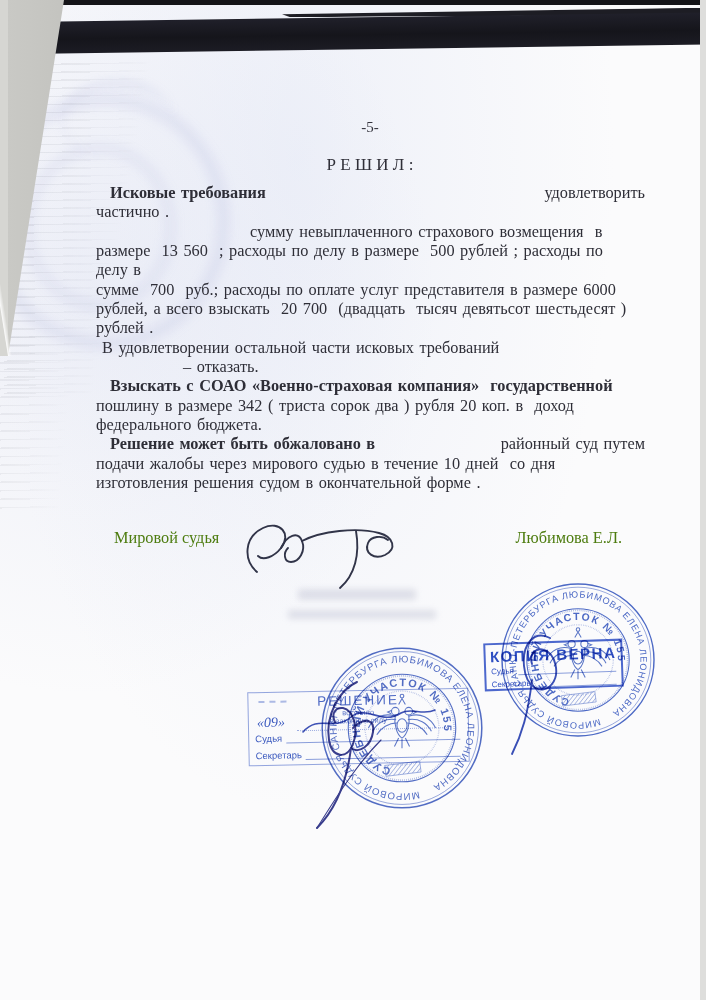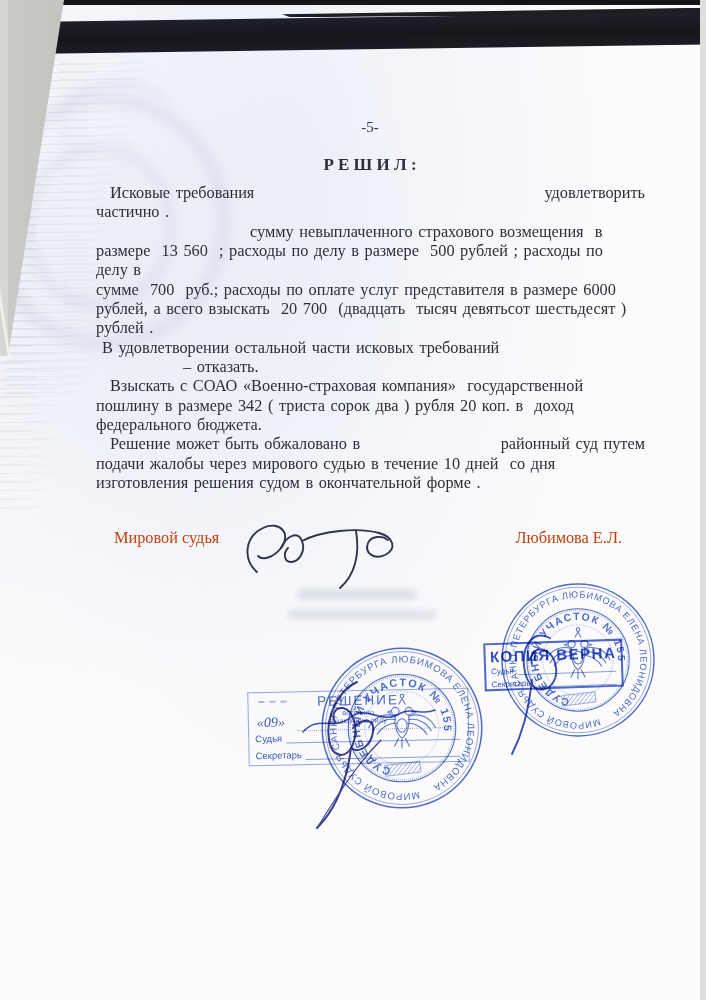--- a/index.html
+++ b/index.html
@@ -37,28 +37,28 @@
   .bleed2{position:absolute;left:25px;top:145px;width:135px;height:150px;border-radius:50%;
     border:7px solid rgba(125,132,200,.14);filter:blur(6px);}
   .bleed3{position:absolute;left:60px;top:80px;width:110px;height:74px;border-radius:50%;
     border-top:6px solid rgba(125,132,200,.14);border-left:4px solid rgba(125,132,200,.08);
     filter:blur(5px);}
   .smudge{position:absolute;background:rgba(150,155,180,.26);filter:blur(3px);border-radius:3px;}
   
   .page-num{position:absolute;left:96px;top:119px;width:548px;text-align:center;
     font-size:15px;color:#34343d;}
   .heading{position:absolute;left:96px;top:155px;width:548px;text-align:center;
-    font-size:17px;color:#2f2f38;white-space:pre;font-weight:bold;}
+    font-size:17px;color:#2f2f38;white-space:pre;}
   .text-block{position:absolute;left:96px;top:183px;width:549px;font-size:16.3px;
     color:#2e2e37;word-spacing:1.5px;}
   .tl{line-height:19.35px;white-space:pre-wrap;}
   .tl.split{display:flex;justify-content:space-between;}
-  .i6{padding-left:6px;} .i14{padding-left:14px;} .i87{padding-left:87px;} .i154{padding-left:154px;}
+  .i6{padding-left:6px;} .i14{padding-left:14px;font-weight:bold;} .i87{padding-left:87px;} .i154{padding-left:154px;}
   .sig-row{position:absolute;left:96px;top:528px;width:548px;display:flex;
-    justify-content:space-between;font-size:16.3px;color:#c2410c;
+    justify-content:space-between;font-size:16.3px;color:#4d7c0f;
     padding:0;box-sizing:border-box;}
   .sig-row .judge-label{padding-left:18px;}
   .sig-row .judge-name{padding-right:22px;}
   
   .stamp-layer{position:absolute;mix-blend-mode:multiply;}
   .seal{filter:blur(.3px);opacity:.93;}
   .rect-stamp{box-sizing:border-box;font-family:"Liberation Sans","DejaVu Sans",sans-serif;}
   .decision-stamp{left:248px;top:690px;width:221px;height:74px;
     border:1.5px solid rgba(80,110,205,.6);transform:rotate(-1.2deg);color:#3d5cc2;}
   .decision-stamp .ds-title{position:absolute;left:0;top:2px;width:100%;text-align:center;

